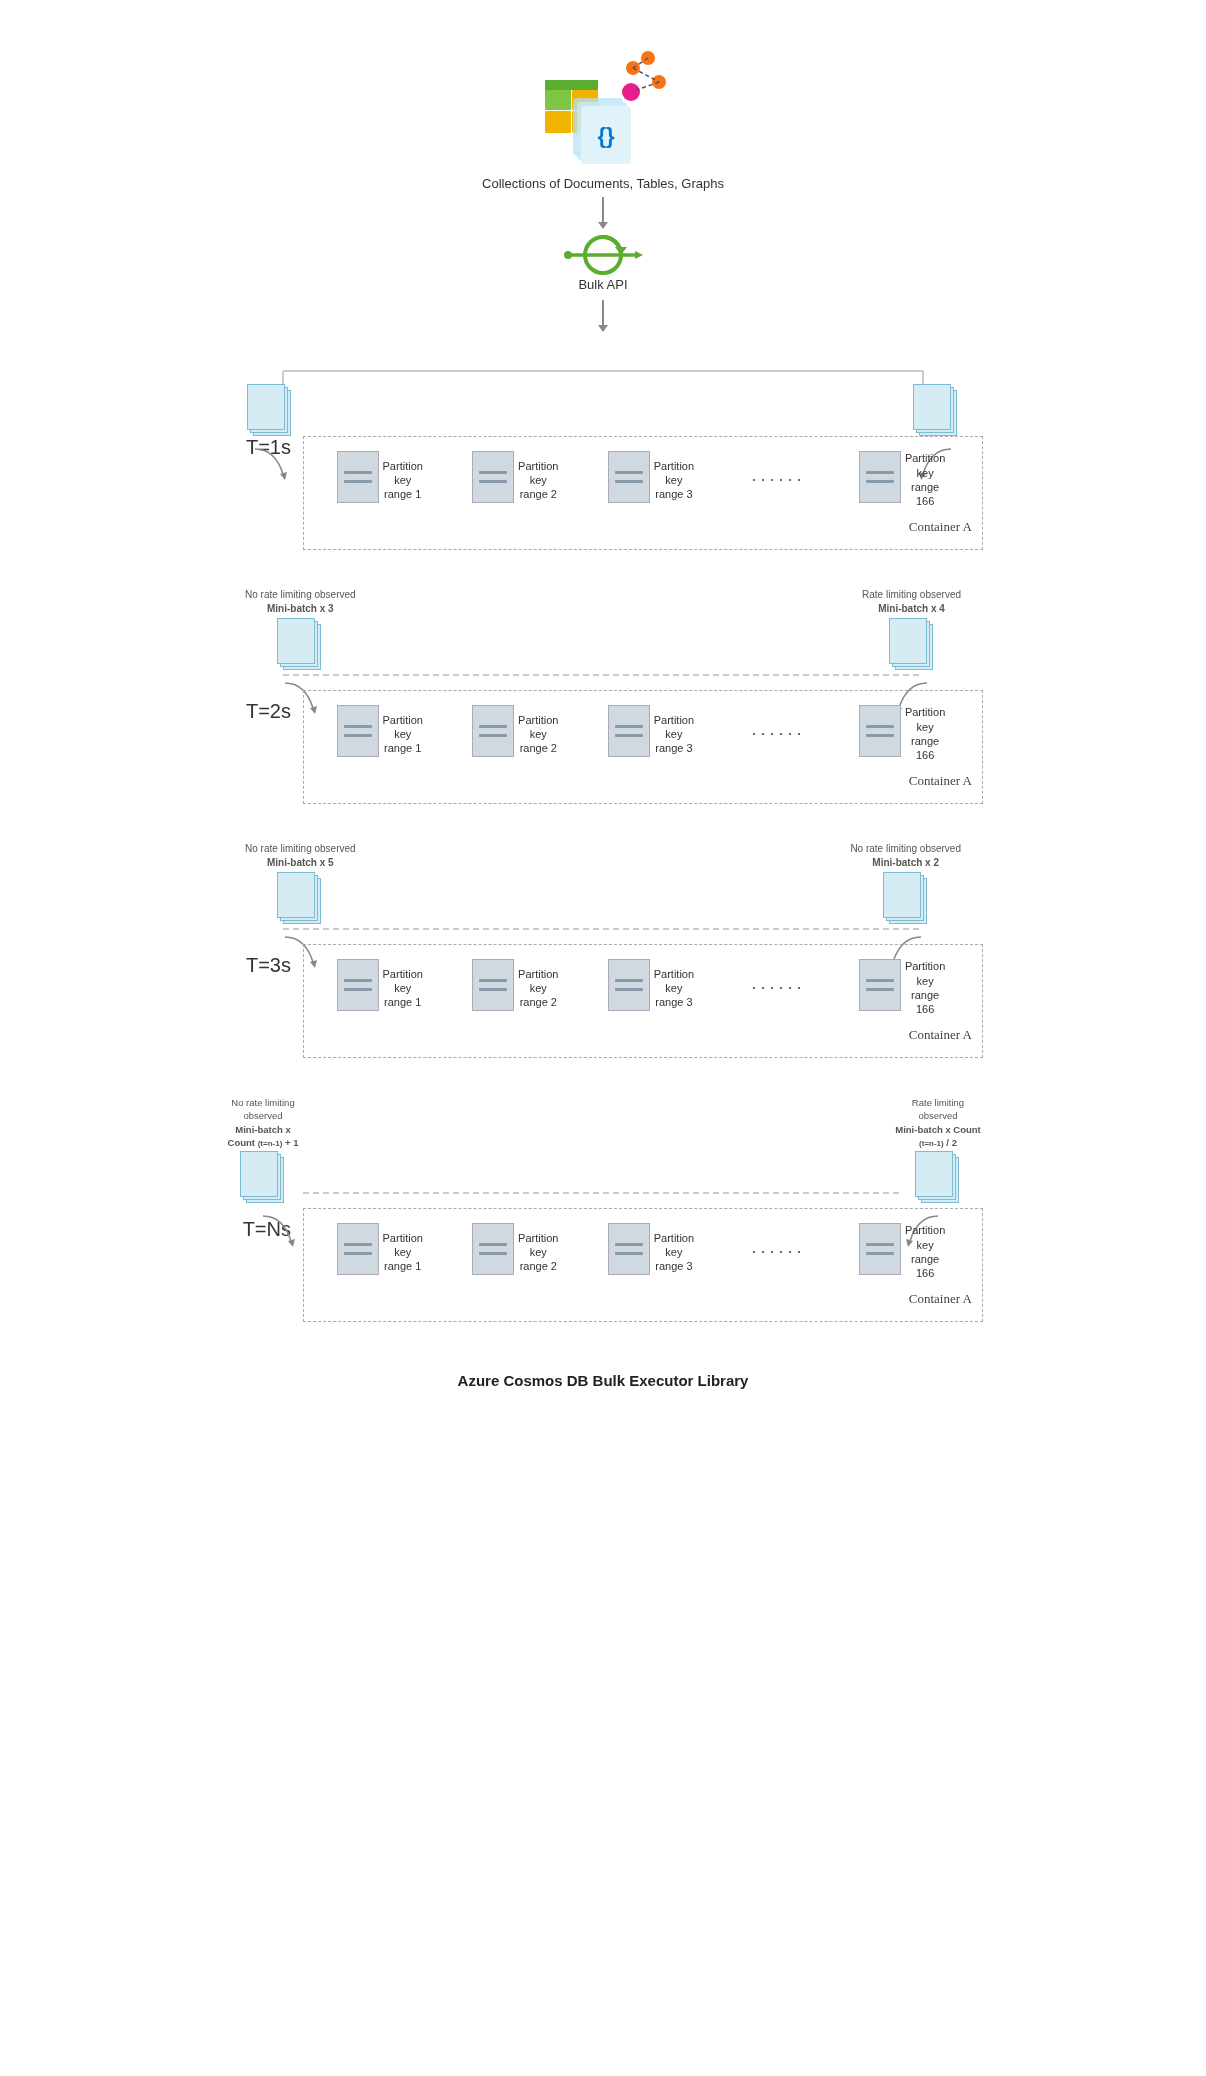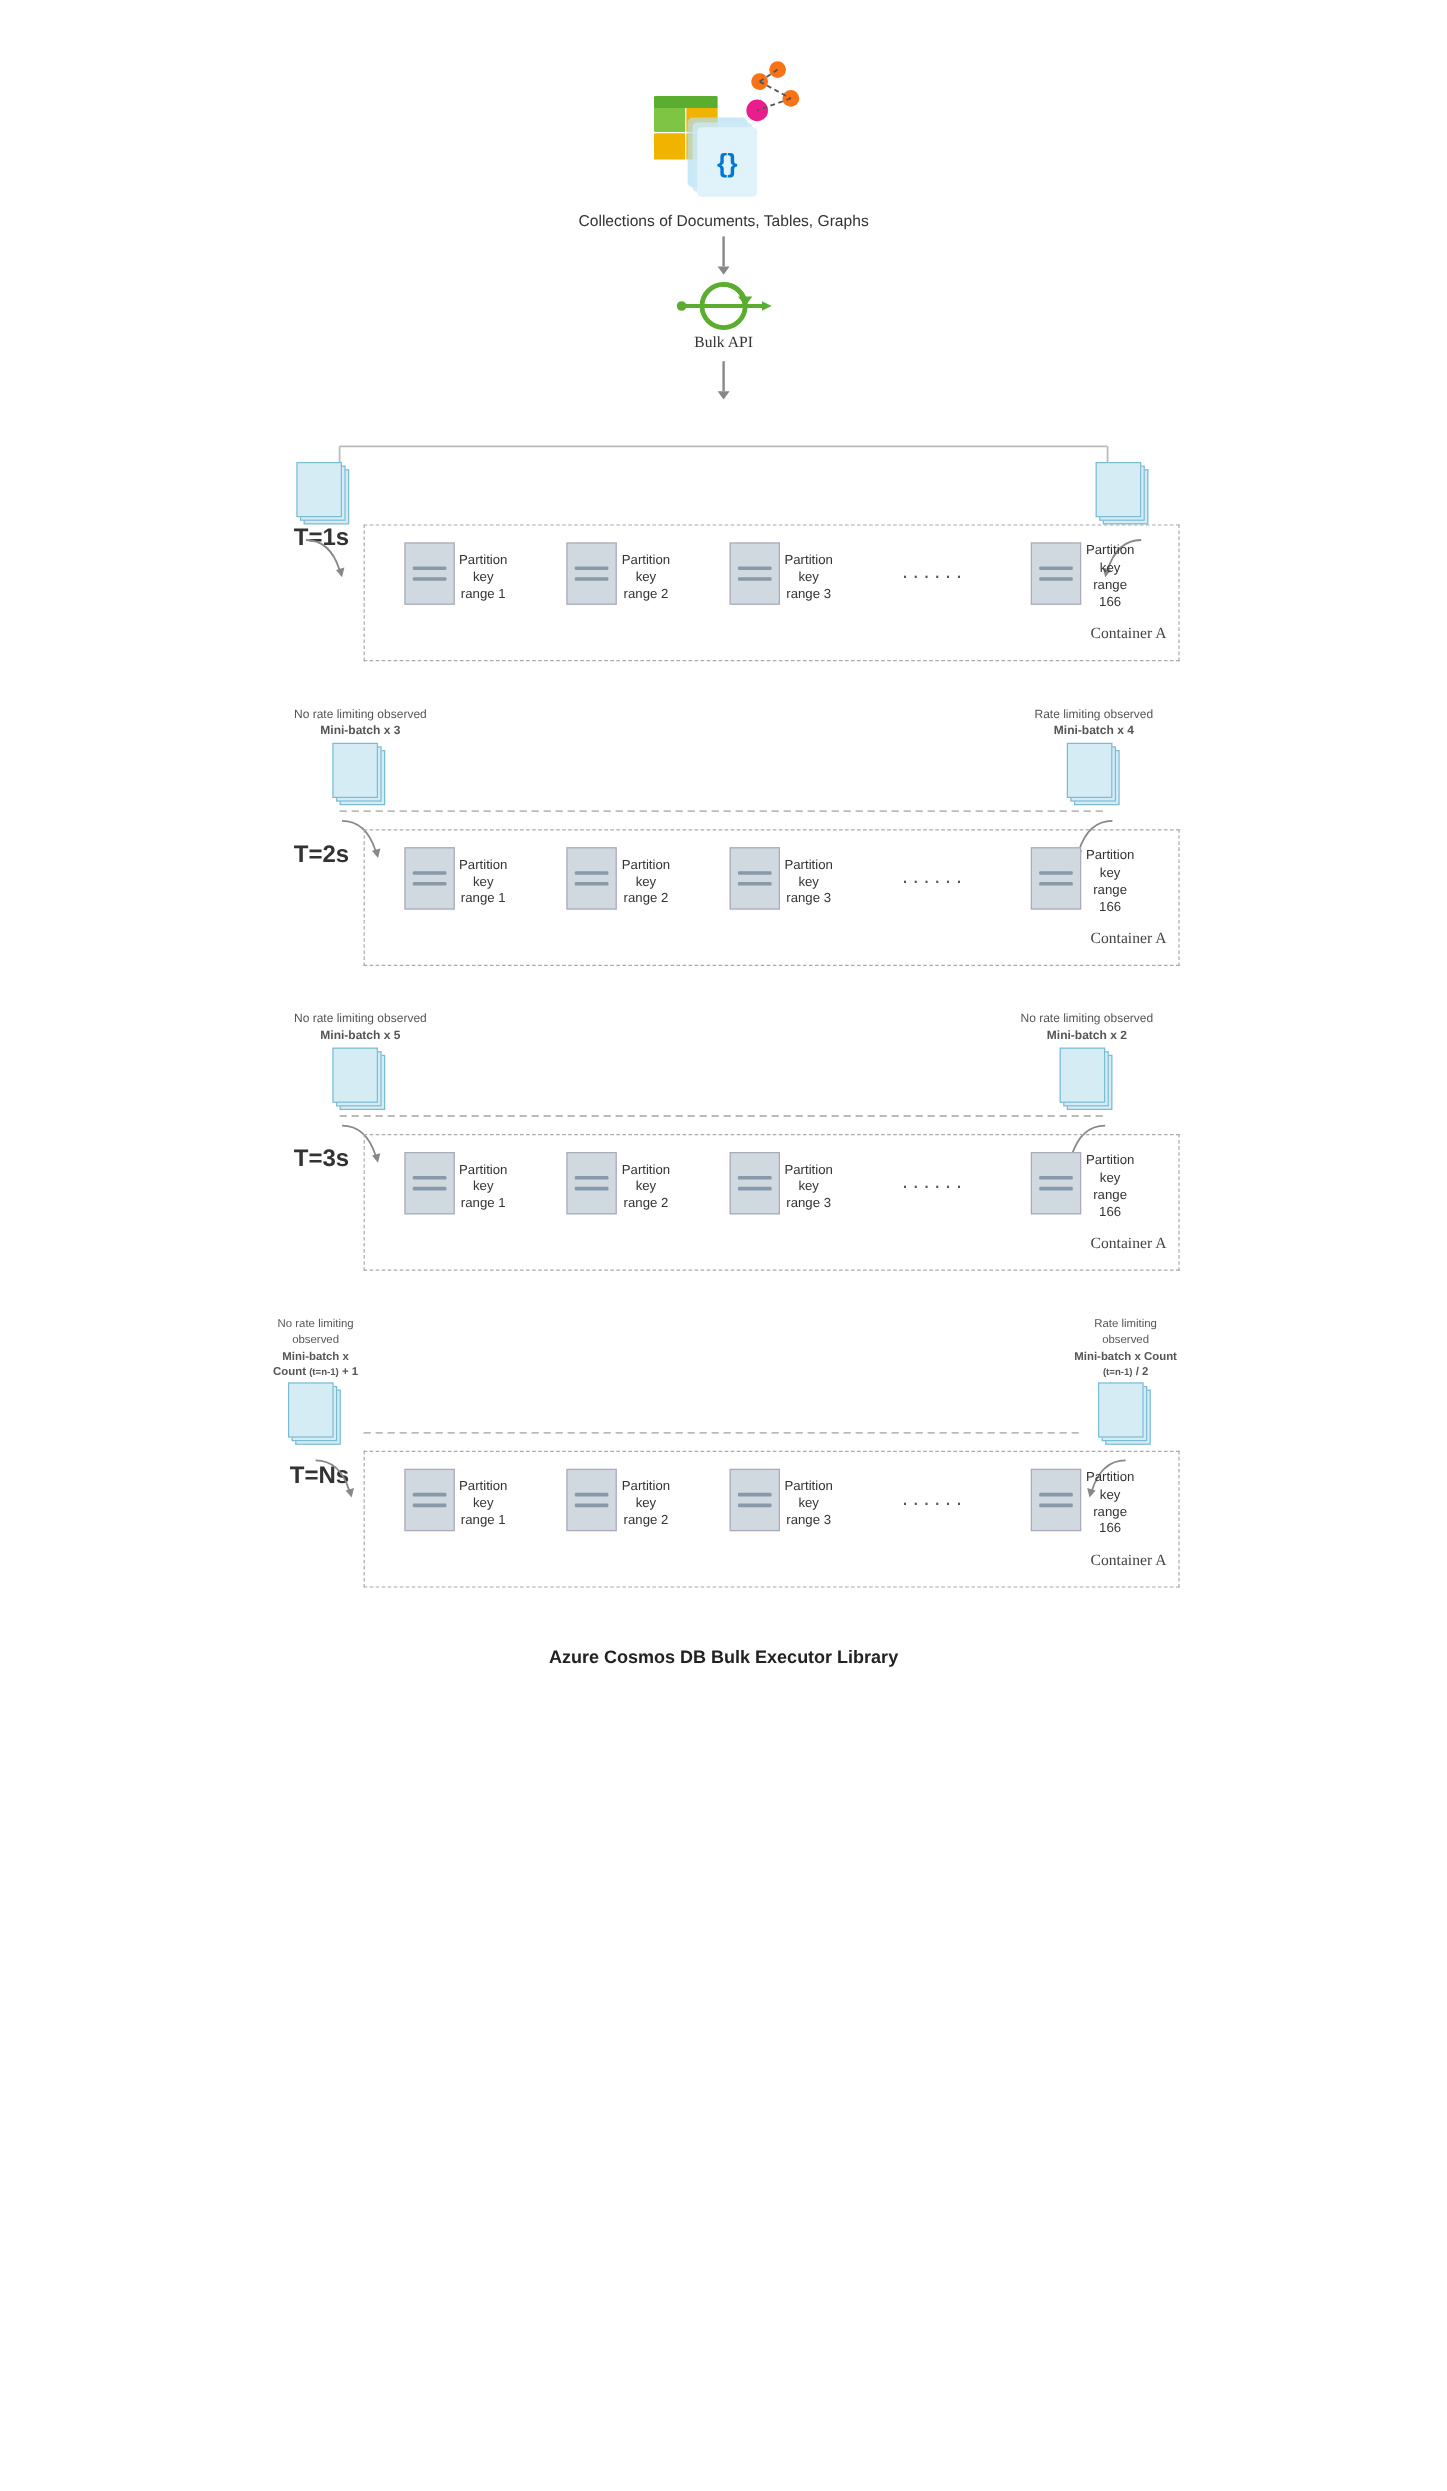--- a/index.html
+++ b/index.html
@@ -54,33 +54,32 @@
       border-left: 5px solid transparent;
       border-right: 5px solid transparent;
       border-top: 7px solid #888;
     }
 
     .bulk-api-label {
       font-size: 13px;
       color: #333;
       text-align: center;
       margin-bottom: 4px;
-      font-family: Liberation Serif, serif;
     }
 
     .time-row {
       display: flex;
       width: 100%;
       align-items: flex-start;
       position: relative;
     }
 
     .time-label {
       font-size: 20px;
-      font-weight: 700;
+      font-weight: 400;
       color: #333;
       min-width: 70px;
       margin-top: 40px;
       text-align: right;
       padding-right: 12px;
     }
 
     .container-label {
       text-align: right;
       font-size: 13px;

